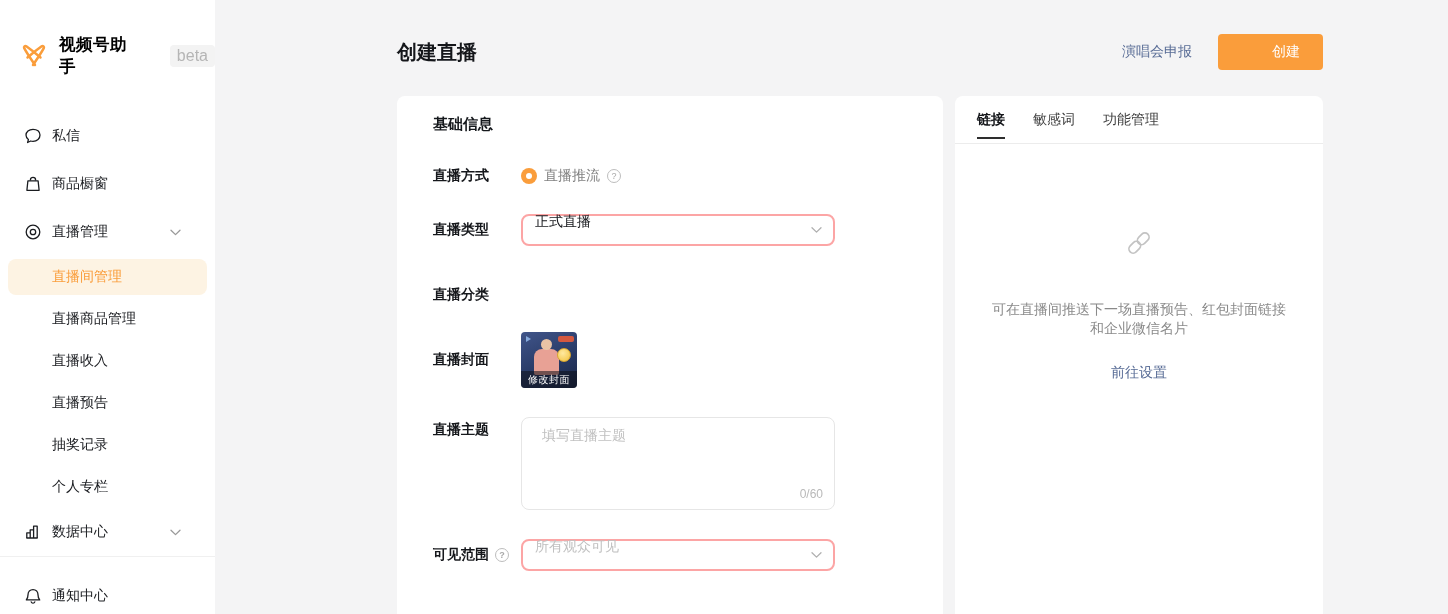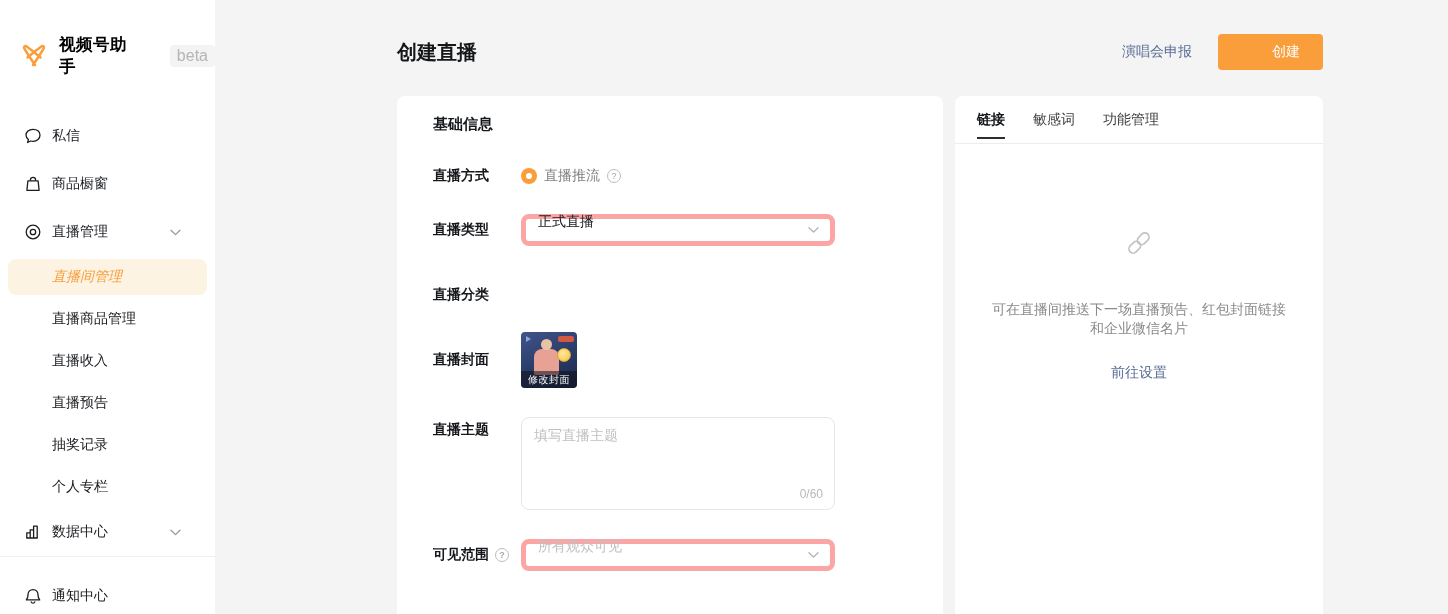--- a/index.html
+++ b/index.html
@@ -12,21 +12,21 @@
   .sidebar { position:absolute; left:0; top:0; bottom:0; width:215px; background:#fff; }
   .logo-row { position:absolute; top:34px; left:18px; display:flex; align-items:center; }
   .logo-mark { width:32px; height:32px; display:flex; align-items:center; justify-content:center; }
   .logo-text { font-size:16.5px; font-weight:700; color:#000; margin-left:9px; letter-spacing:.5px; }
   .beta-badge { margin-left:26px; background:#f3f3f3; color:#b5b5b5; font-size:16px; padding:2px 7px; border-radius:4px; }
   .nav { position:absolute; top:112px; left:0; right:0; }
   .nav-item { height:48px; display:flex; align-items:center; padding-left:24px; font-size:14px; color:#1a1c20; cursor:pointer; }
   .nav-item .nicon { width:18px; height:18px; margin-right:10px; display:flex; align-items:center; justify-content:center; }
   .nav-item .chev { margin-left:auto; margin-right:34px; display:flex; }
   .sub-item { height:42px; display:flex; align-items:center; padding-left:52px; font-size:14px; color:#1a1c20; cursor:pointer; }
-  .sub-item.active { height:36px; margin:3px 8px; padding-left:44px; background:#fdf3e3; border-radius:8px; color:#fa9d3b;font-style:italic; }
+  .sub-item.active { height:36px; margin:3px 8px; padding-left:44px; background:#fdf3e3; border-radius:8px; color:#fa9d3b; }
   .side-divider { height:1px; background:#f0f0f0; margin-top:0; }
   .nav-item.bottom { margin-top:15px; }
   
   .main { position:absolute; left:397px; top:0; width:926px; }
   .header { margin-top:32px; height:40px; display:flex; align-items:center; }
   .page-title { font-size:20px; font-weight:700; color:#14161a; }
   .header-actions { margin-left:auto; display:flex; align-items:center; }
   .concert-link { font-size:14px; color:#576b95; cursor:pointer; }
   .create-btn { margin-left:26px; width:105px; height:36px; background:#fa9d3b; border:none; border-radius:4px;
     color:#fff; font-size:14px; font-family:inherit; display:flex; align-items:center; justify-content:center; cursor:pointer;padding-left:31px; }
@@ -43,39 +43,39 @@
   .row-cat { top:183px; height:32px; align-items:center; }
   .row-cover { top:236px; height:56px; align-items:center; }
   .row-topic { top:321px; }
   .row-vis { top:443px; height:32px; align-items:center; }
   .radio-group { display:flex; align-items:center; gap:7px; }
   .radio-dot { width:16px; height:16px; border-radius:50%; background:#fa9d3b; position:relative; cursor:pointer; }
   .radio-dot::after { content:""; position:absolute; left:5px; top:5px; width:6px; height:6px; border-radius:50%; background:#fff; }
   .radio-label { font-size:14px; color:#808080; }
   .q-icon { width:14px; height:14px; border:1px solid #bdbdbd; border-radius:50%; color:#a8a8a8;
     font-size:9px; display:inline-flex; align-items:center; justify-content:center; line-height:1; }
-  .select { width:314px; height:32px; border:5px solid #fca5a5; border-radius:8px; padding:0 30px 16px 12px;
+  .select { width:314px; height:32px; border:2px solid #fca5a5; border-radius:8px; padding:0 30px 16px 12px;
     display:flex; align-items:center; font-size:14px; color:#15171b; position:relative; cursor:pointer; background:#fff; }
   .select .sel-chev { position:absolute; right:11px; top:50%; transform:translateY(-50%); display:flex; }
   .select .ph { color:#c0c0c0; }
   .cat-sep { color:#b0b0b0; margin:0 7px; font-size:12px; }
   .cover-thumb { width:56px; height:56px; border-radius:4px; overflow:hidden; position:relative; cursor:pointer;
     background:linear-gradient(155deg,#41558a 0%,#283a66 55%,#1a2747 100%); }
   .cover-person-head { position:absolute; left:20px; top:7px; width:11px; height:11px; border-radius:50%; background:#e9c3a5; }
   .cover-person-body { position:absolute; left:13px; top:17px; width:25px; height:26px; border-radius:8px 8px 2px 2px; background:#e8a195; }
   .cover-coin { position:absolute; right:6px; top:16px; width:14px; height:14px; border-radius:50%;
     background:radial-gradient(circle at 40% 35%,#ffe9a0,#f2c23c); border:1px solid #d8a52e; }
   .cover-tag { position:absolute; right:3px; top:4px; width:16px; height:6px; border-radius:2px; background:#d4583f; }
   .cover-play { position:absolute; left:5px; top:4px; width:0; height:0; border-left:5px solid #8fb5e8;
     border-top:3.5px solid transparent; border-bottom:3.5px solid transparent; opacity:.9; }
   .cover-overlay { position:absolute; left:0; right:0; bottom:0; height:17px; background:rgba(15,17,24,.55);
     color:#fff; font-size:10px; display:flex; align-items:center; justify-content:center; letter-spacing:.5px; }
   .topic-label { padding-top:4px; align-items:flex-start; }
   .textarea-wrap { position:relative; width:314px; height:93px; }
-  .topic-input { width:314px; height:93px; border:1px solid #e6e6e6; border-radius:8px; padding:9px 12px 24px 12px;
+  .topic-input { width:314px; height:93px; border:1px solid #e6e6e6; border-radius:8px; padding:9px 12px 24px 20px;
     font-size:14px; font-family:inherit; color:#15171b; resize:none; outline:none; }
   .topic-input::placeholder { color:#c0c0c0; }
   .counter { position:absolute; right:12px; bottom:9px; font-size:12px; color:#b9b9b9; }
   
   .tabs { display:flex; align-items:center; height:48px; padding:0 22px; gap:28px; border-bottom:1px solid #ececec; }
   .tab { font-size:14px; color:#404040; cursor:pointer; position:relative; }
   .tab.active { color:#15171b; font-weight:700; }
   .tab.active::after { content:""; position:absolute; left:0; right:0; bottom:-10px; height:2px; background:#2e2e2e; }
   .panel-body { text-align:center; }
   .chain-icon { margin-top:84px; display:inline-flex; }

